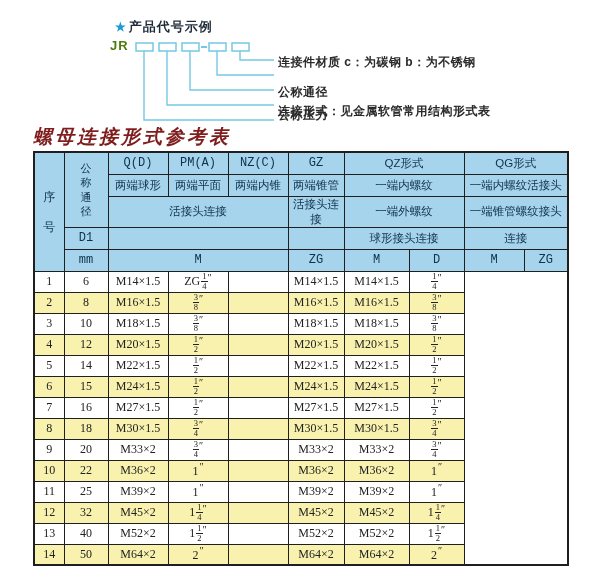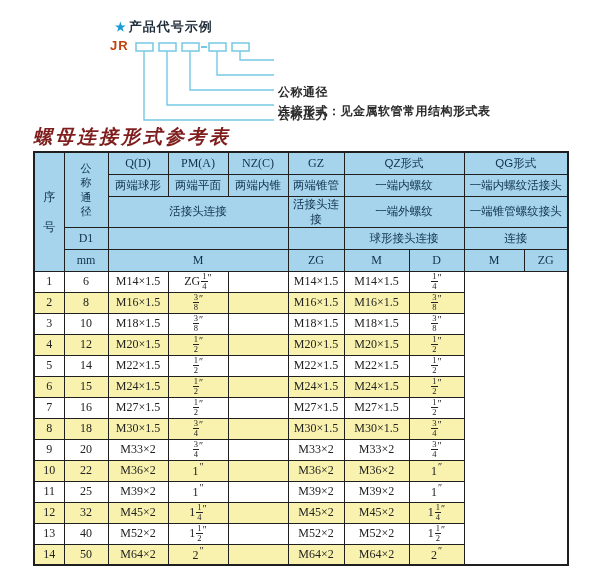--- a/index.html
+++ b/index.html
@@ -14,21 +14,21 @@
   html,body{background:#fff;}
   body{
     width:600px;height:567px;overflow:hidden;position:relative;
     font-family:"Liberation Sans",sans-serif;color:var(--text-color);
   }
   
   .diagram{position:absolute;left:0;top:0;width:600px;height:150px;}
   .diagram svg{position:absolute;left:0;top:0;}
   .star-title{position:absolute;left:115px;top:18px;font-size:13px;font-weight:bold;letter-spacing:1px;}
   .star-title .star{color:var(--star-color);margin-right:2px;font-size:12px;}
-  .jr-prefix{position:absolute;left:110px;top:38px;font-size:13px;font-weight:bold;color:#c2410c;letter-spacing:1px;}
+  .jr-prefix{position:absolute;left:110px;top:38px;font-size:13px;font-weight:bold;color:#4d7c0f;letter-spacing:1px;}
   .diag-label{position:absolute;left:278px;font-size:12px;font-weight:bold;color:#2a2a2a;white-space:nowrap;letter-spacing:0.5px;}
   .diag-label.l0{top:54px;} .diag-label.l1{top:69px;} .diag-label.l2{top:84px;}
   .diag-label.l3{top:107px;} .diag-label.l4{top:103px;}
   
   .table-title{
     position:absolute;left:33px;top:124px;
     font-family:"DejaVu Serif","Liberation Serif",serif;
     font-size:19px;font-weight:bold;font-style:italic;color:#7f1d1d;letter-spacing:3px;
   }
   
@@ -38,21 +38,21 @@
     border:2px solid var(--border-color);
   }
   th,td{
     border:1px solid var(--border-color);
     text-align:center;vertical-align:middle;padding:0 1px;
     overflow:hidden;
   }
   thead tr{height:22px;}
   tbody tr{height:21px;}
   th{background:var(--header-bg);font-size:11.5px;font-weight:normal;color:#10314f;}
-  th.code{font-family:Liberation Serif, serif;font-size:12px;}
+  th.code{font-family:Liberation Mono, monospace;font-size:12px;}
   td{font-family:"Liberation Serif",serif;font-size:12px;color:#222;background:#fff;}
   tbody tr.alt td{background:var(--row-alt-bg);}
   .vtext{display:inline-block;width:1.15em;word-break:break-all;white-space:normal;font-size:12px;line-height:2.5;}
   .vtext.small{font-size:11px;line-height:1.3;}
   
   .frac{display:inline-block;vertical-align:-0.45em;text-align:center;font-size:8.5px;line-height:1.1;}
   .frac .fn{display:block;border-bottom:1px solid currentColor;padding:0 1px;}
   .frac .fd{display:block;}
   .inch{font-size:10px;vertical-align:super;line-height:1;}
   .tok{margin-right:1px;}
@@ -73,20 +73,21 @@
     <polyline points="240,51 240,60 274,60" fill="none" stroke="#74c8e4" stroke-width="1.4"></polyline>
     <polyline points="217,51 217,75 274,75" fill="none" stroke="#74c8e4" stroke-width="1.4"></polyline>
     <polyline points="190,51 190,90 274,90" fill="none" stroke="#74c8e4" stroke-width="1.4"></polyline>
     <polyline points="167,51 167,105 274,105" fill="none" stroke="#74c8e4" stroke-width="1.4"></polyline>
     <polyline points="144,51 144,120 274,120" fill="none" stroke="#74c8e4" stroke-width="1.4"></polyline>
   </svg>
   <div class="star-title">
     <span class="star">★</span><span>产品代号示例</span>
   </div>
   <div class="jr-prefix">JR</div>
+  <div class="diag-label l0">连接件材质  c：为碳钢  b：为不锈钢</div>
   <div class="diag-label l2">公称通径</div>
   <div class="diag-label l3">公称压力</div>
   <div class="diag-label l4">连接形式：见金属软管常用结构形式表</div>
 </div>
 
 <div class="table-title">螺母连接形式参考表</div>
 
 <table>
   <colgroup>
     <col style="width:30px">

